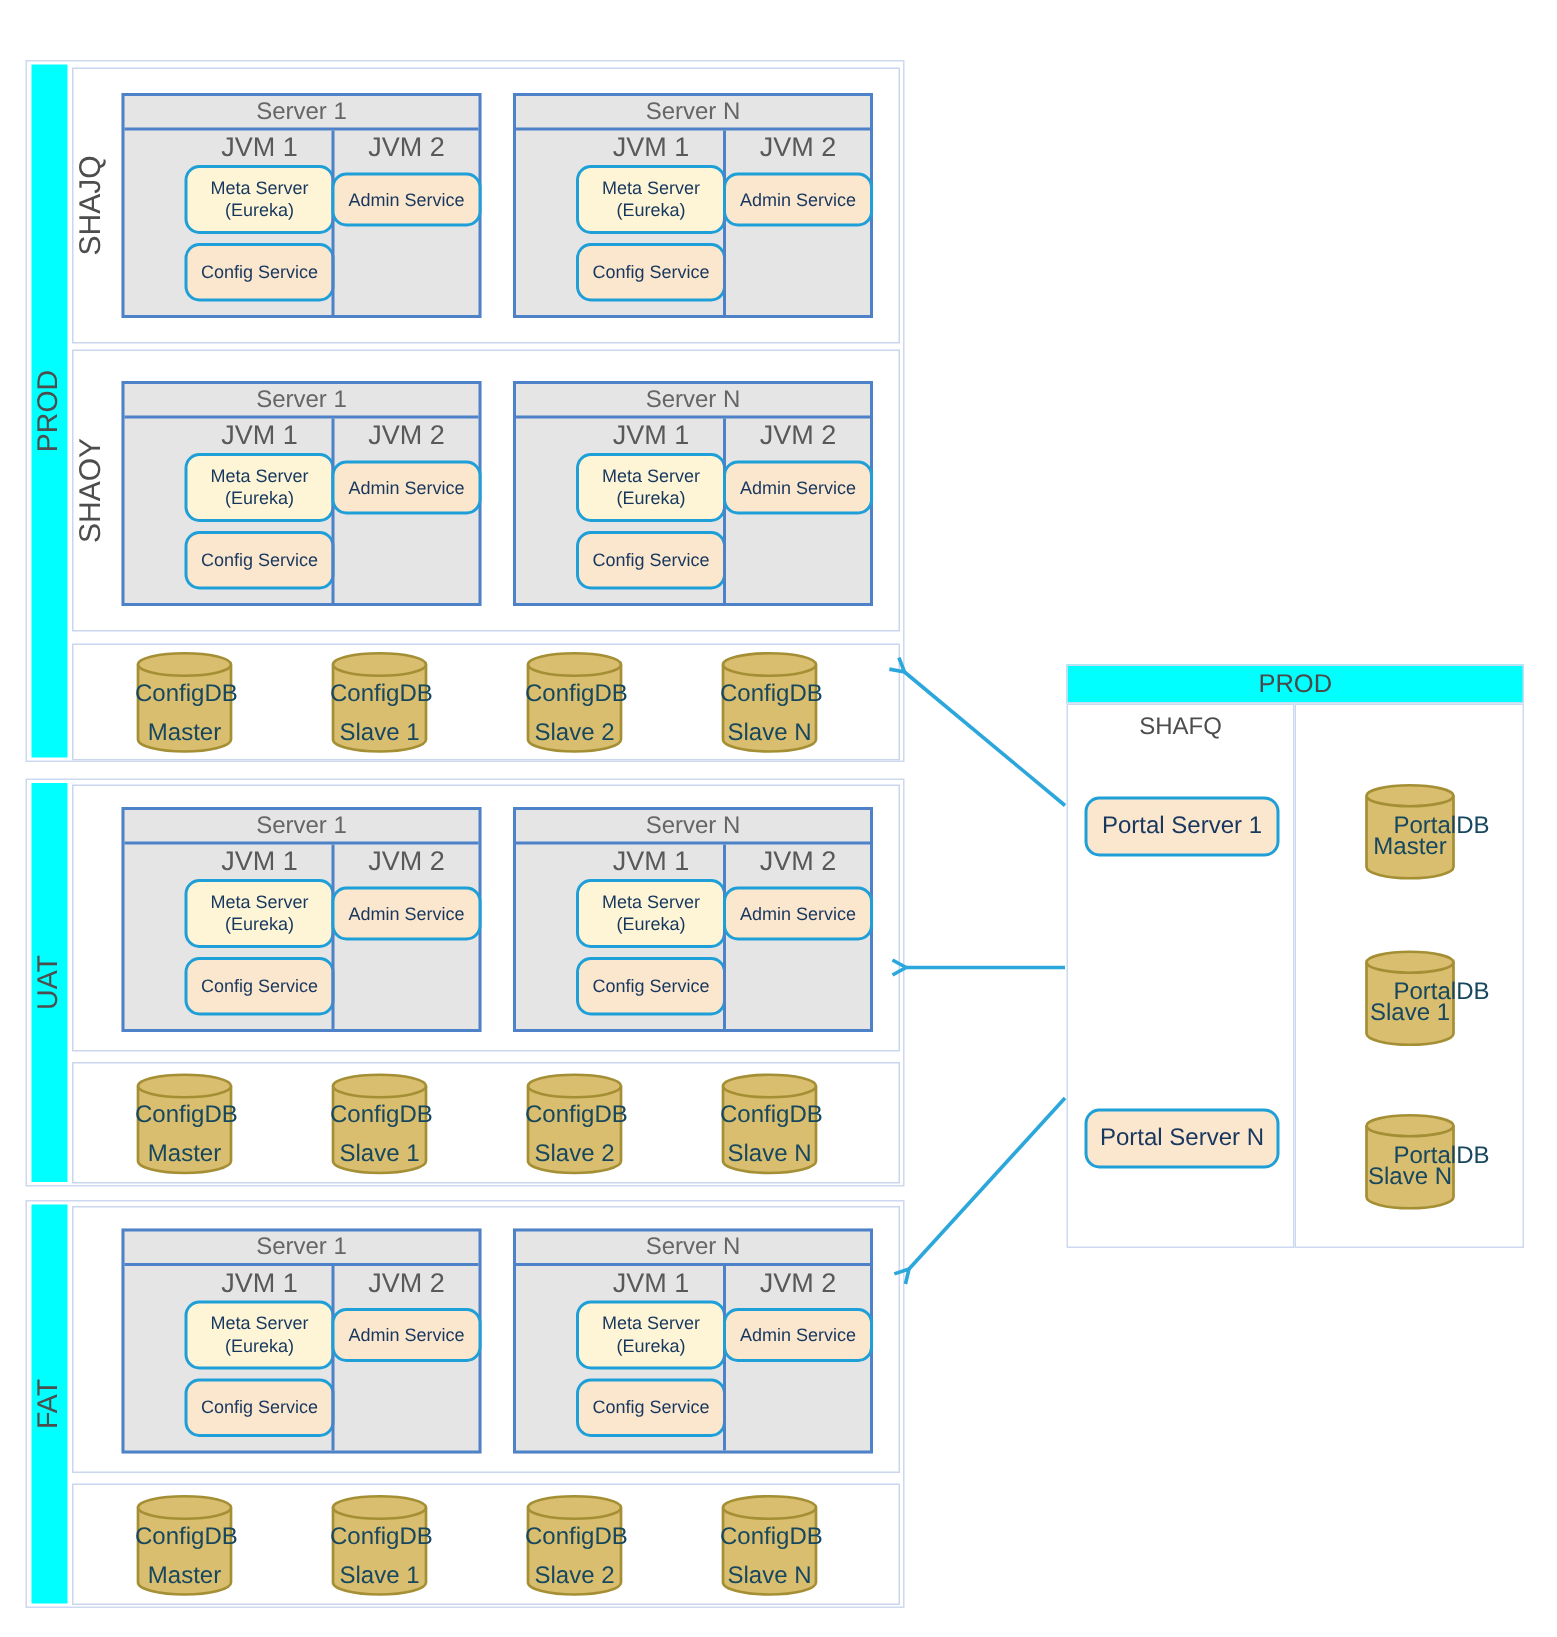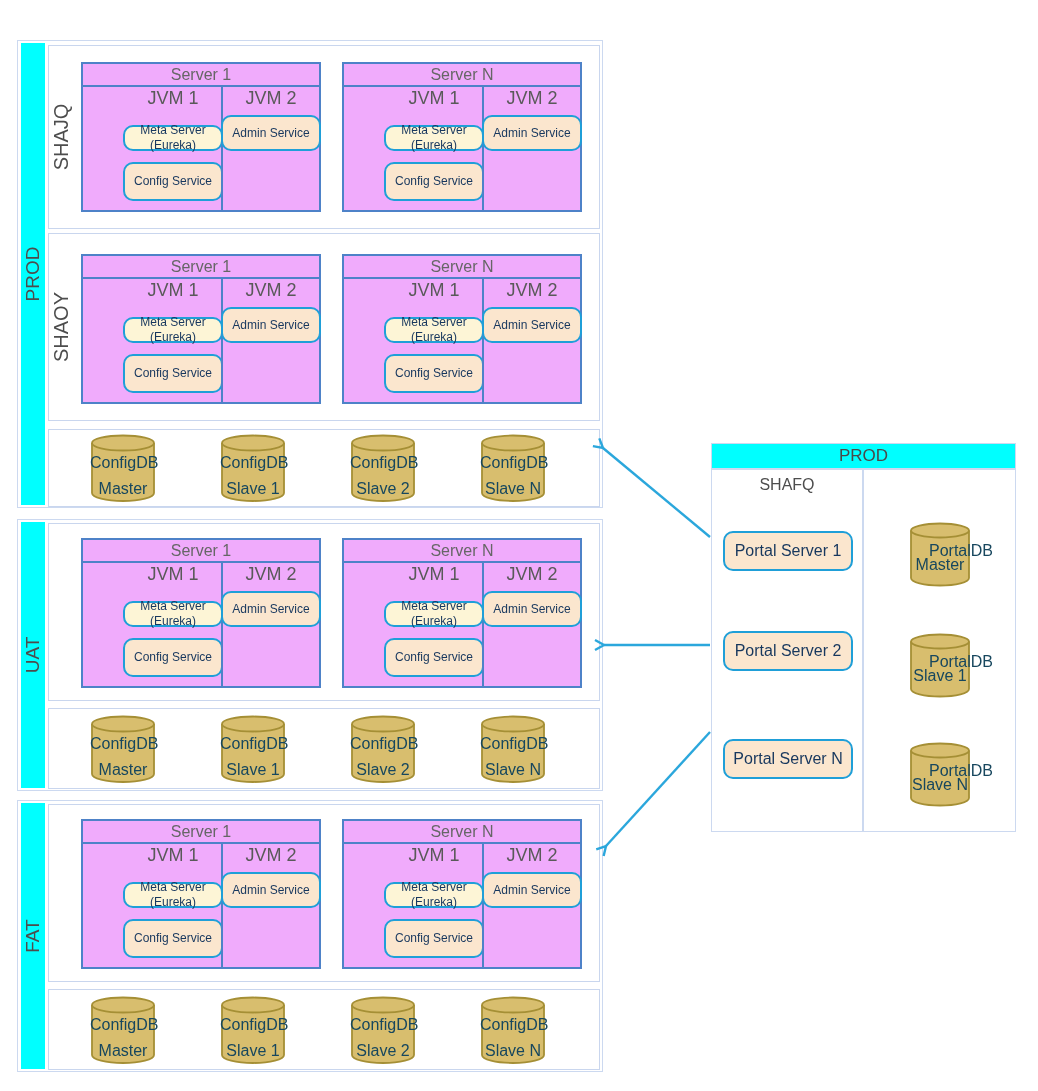--- a/index.html
+++ b/index.html
@@ -19,37 +19,37 @@
   .section-label { left:12px; top:50%; font-size:20px; }
 
   .row { position:absolute; left:30px; width:552px; border:1px solid #c9d6ee; background:#fff; }
   .row-shajq { top:4px;   height:184px; }
   .row-shaoy { top:192px; height:188px; }
   .row-db-prod { top:388px; height:78px; }
   .row-srv { top:3px; height:178px; }
   .row-db  { top:188px; height:81px; }
 
   
-  .server { position:absolute; width:240px; height:150px; border:2px solid #4e82c8; background:#f0abfc; }
+  .server { position:absolute; width:240px; height:150px; border:2px solid #4e82c8; background:#e5e5e5; }
   .srv-1 { left:32px; }
   .srv-n { left:293px; }
   .top-16 { top:16px; } .top-20 { top:20px; } .top-14 { top:14px; }
   .server-header { height:23px; border-bottom:2px solid #4e82c8; text-align:center;
                    font-size:16px; color:#666666; line-height:21px; }
   .jvm-area { position:absolute; top:23px; left:0; right:0; bottom:0; display:flex;padding-left:42px; }
   .jvm { position:relative; flex:1; }
   .jvm + .jvm { border-left:2px solid #4e82c8; }
   .jvm-title { text-align:center; font-size:18px; color:#595959; padding-top:1px; }
 
   .pill { position:absolute; left:50%; transform:translateX(-50%); width:100px;
           border:2.5px solid #1f9fd8; border-radius:10px; background:#fbe6ce;
           display:flex; align-items:center; justify-content:center; text-align:center;
           font-size:12px; color:#17375e; line-height:1.25; padding:2px; }
   .pill.yellow { background:#fdf5d6; }
-  .pill.meta { top:38px; height:26px; }
+  .pill.meta { top:23px; height:46px; }
   .pill.cfg  { top:75px; height:39px; }
   .pill.adm  { top:28px; height:36px; }
 
   
   .cyl { position:absolute; width:66px; height:70px; }
   .cyl svg { position:absolute; left:0; top:0; width:100%; height:100%; }
   .cyl span { position:absolute; left:0; right:0; text-align:center; font-size:16px; color:#17475e; }
   .cyl .l1 { top:20px; }
   .cyl .l2 { top:46px; }
   .cyl-top-4 { top:4px; } .cyl-top-6 { top:6px; }
@@ -332,21 +332,20 @@
         <span class="l2">Slave N</span>
       </div>
     </div>
   </section>
 
   <section class="portal">
     <div class="portal-header">PROD</div>
     <div class="pcol pcol-left">
       <div class="shafq">SHAFQ</div>
       <div class="ppill ps-0">Portal Server 1</div>
-      <div class="ppill ps-1">Portal Server 2</div>
       <div class="ppill ps-2">Portal Server N</div>
     </div>
     <div class="pcol pcol-right">
       <div class="cyl small pc-0">
         <svg viewBox="0 0 62 66">
             <path d="M2 8.5 V56 A29 7.5 0 0 0 60 56 V8.5" fill="#d8be6e" stroke="#a58f35" stroke-width="1.8"></path>
             <ellipse cx="31" cy="8.5" rx="29" ry="7" fill="#d8be6e" stroke="#a58f35" stroke-width="1.8"></ellipse>
           </svg>
         <span class="l1">PortalDB</span>
         <span class="l2">Master</span>

